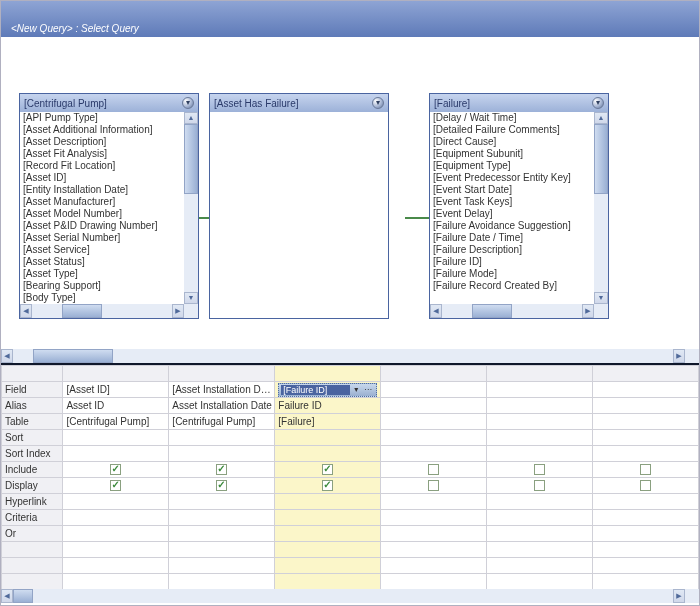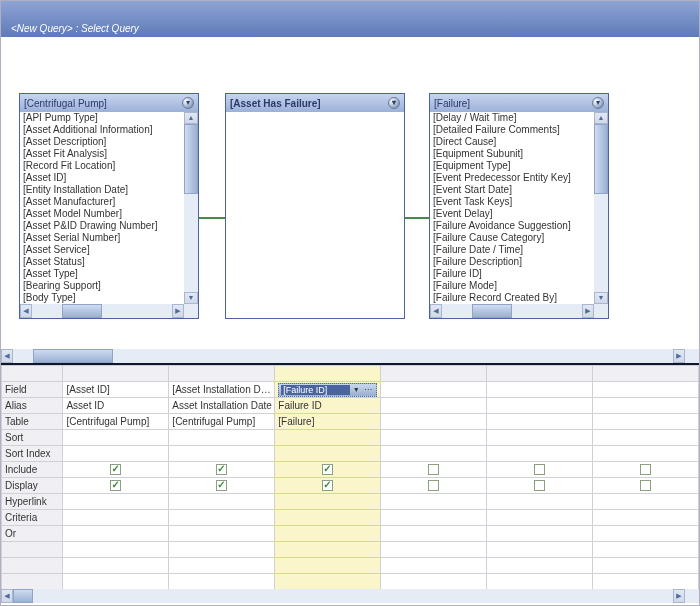--- a/index.html
+++ b/index.html
@@ -93,21 +93,21 @@
         <div class="arrow">◀</div>
         <div class="track">
             <div class="thumb"></div>
           </div>
         <div class="arrow">▶</div>
       </div>
       <div class="resize-box"></div>
     </div>
   </div>
 
-  <div class="entity" style="left:224px; top:56px;font-weight:bold;">
+  <div class="entity" style="left:208px; top:56px;">
     <div class="entity-head">
       <span class="entity-title">[Asset Has Failure]</span>
       <span class="collapse-icon">▾</span>
     </div>
     <div class="entity-body">
       <div class="entity-list" id="list-1"></div>
     </div>
   </div>
 
   <div class="entity" style="left:428px; top:56px;">
@@ -120,21 +120,20 @@
           <div class="entity-item">[Delay / Wait Time]</div>
           <div class="entity-item">[Detailed Failure Comments]</div>
           <div class="entity-item">[Direct Cause]</div>
           <div class="entity-item">[Equipment Subunit]</div>
           <div class="entity-item">[Equipment Type]</div>
           <div class="entity-item">[Event Predecessor Entity Key]</div>
           <div class="entity-item">[Event Start Date]</div>
           <div class="entity-item">[Event Task Keys]</div>
           <div class="entity-item">[Event Delay]</div>
           <div class="entity-item">[Failure Avoidance Suggestion]</div>
-          <div class="entity-item">[Failure Cause Category]</div>
           <div class="entity-item">[Failure Date / Time]</div>
           <div class="entity-item">[Failure Description]</div>
           <div class="entity-item">[Failure ID]</div>
           <div class="entity-item">[Failure Mode]</div>
           <div class="entity-item">[Failure Record Created By]</div>
         </div>
       <div class="vscroll">
         <div class="arrow">▲</div>
         <div class="thumb"></div>
         <div class="arrow bottom">▼</div>

